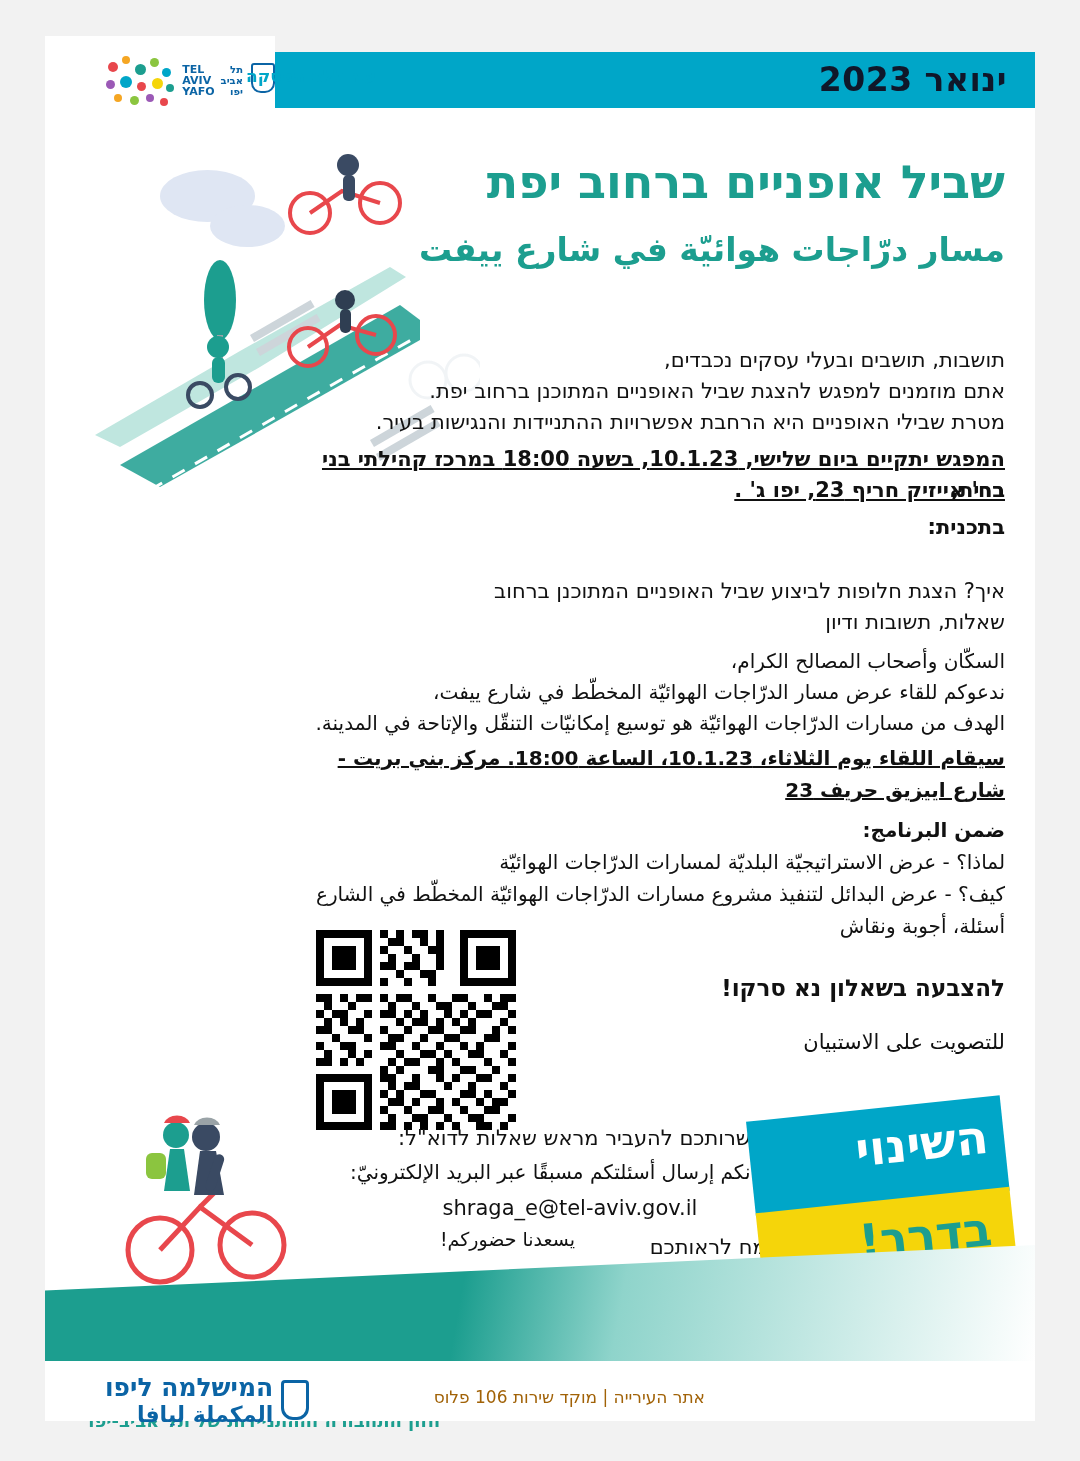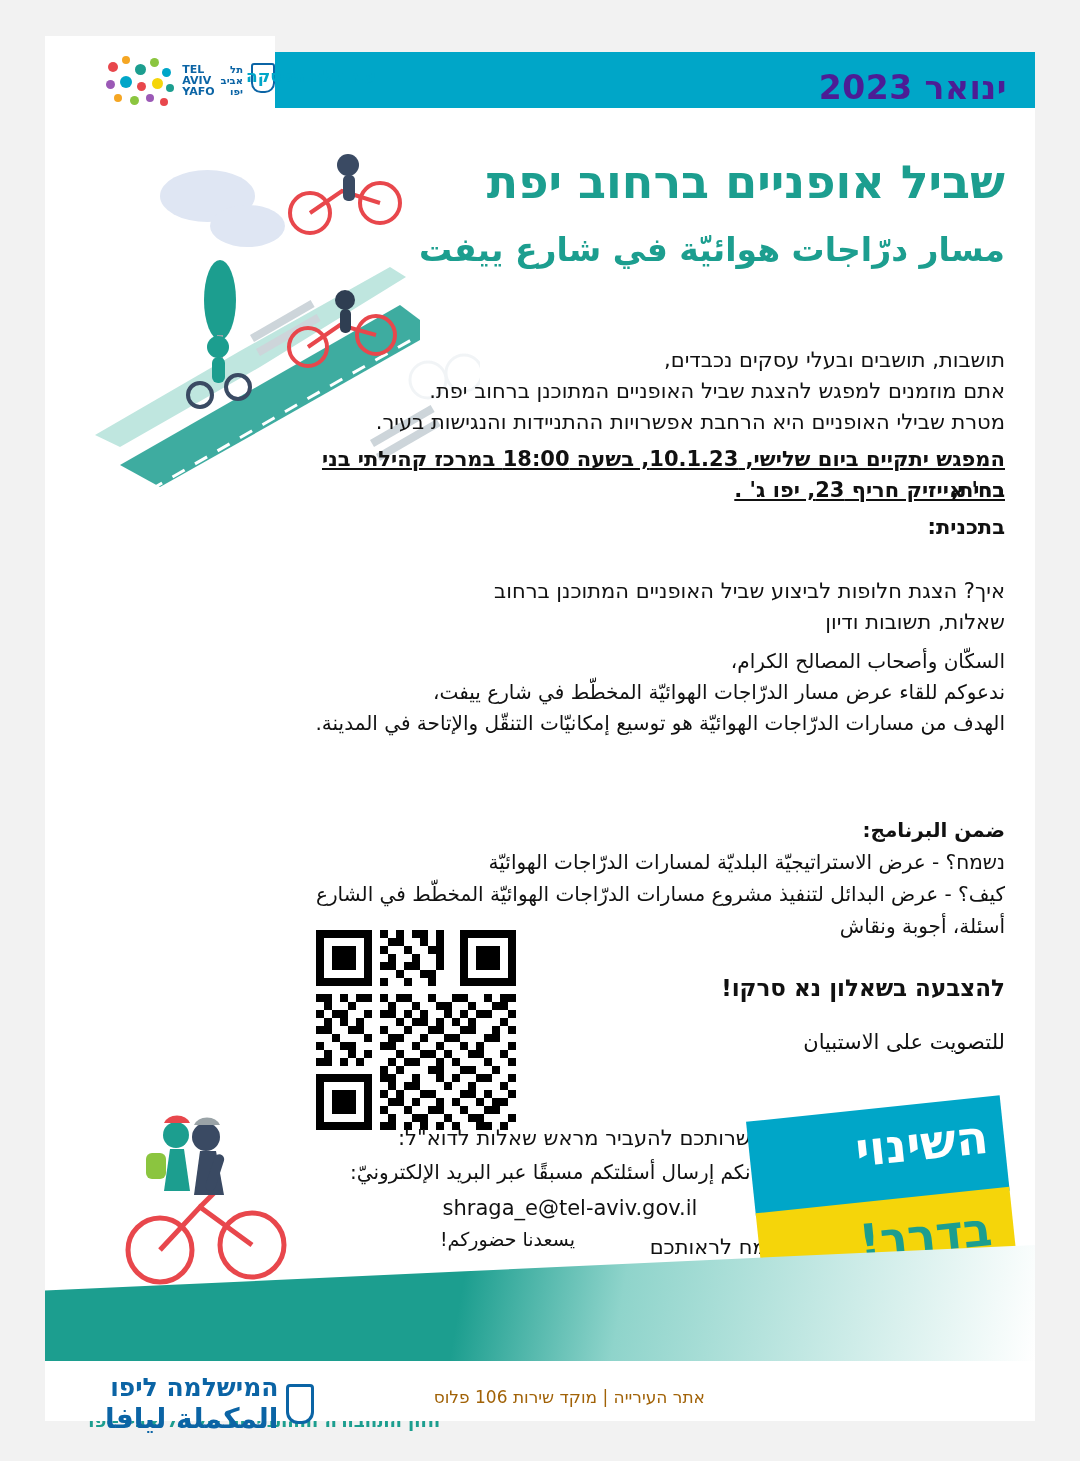--- a/index.html
+++ b/index.html
@@ -1,21 +1,21 @@
 <!DOCTYPE html>
 <html lang="he" dir="rtl"><head>
 <meta charset="utf-8">
 <style>
   html,body{margin:0;padding:0;background:#ffffff;}
   body{width:1080px;height:1461px;font-family:"DejaVu Sans","Liberation Sans",sans-serif;}
   .page{position:relative;width:1080px;height:1461px;overflow:hidden;background:#fff;}
 
   
   .topbar{position:absolute;left:45px;top:52px;width:990px;height:56px;background:#00a6c8;}
-  .topbar-date{position:absolute;right:28px;top:16px;color:#4c1d95;font-size:33px;font-weight:bold;letter-spacing:.5px;}
+  .topbar-date{position:absolute;right:28px;top:8px;color:#0f172a;font-size:33px;font-weight:bold;letter-spacing:.5px;}
   .logo-pocket{position:absolute;left:45px;top:36px;width:230px;height:88px;background:#fff;}
   .logo-pocket:after{content:"";position:absolute;left:88px;bottom:-16px;width:0;height:0;border-left:16px solid transparent;border-right:16px solid transparent;border-top:17px solid #fff;}
   .logo-wrap{position:absolute;left:45px;top:44px;width:230px;height:72px;display:flex;align-items:center;gap:6px;padding-left:14px;box-sizing:border-box;}
   .tlv-mark{width:26px;height:34px;position:relative;}
   .tlv-mark .shield{width:24px;height:30px;border:2px solid #0b64a5;border-radius:3px 3px 10px 10px;box-sizing:border-box;}
   .tlv-text{font-size:11px;line-height:11px;color:#0b64a5;font-weight:bold;direction:ltr;text-align:left;}
   .tlv-heb{font-size:10px;line-height:11px;color:#0b64a5;font-weight:bold;}
   .dots{position:relative;width:74px;height:56px;}
   .dots i{position:absolute;border-radius:50%;display:block;}
   .slogan{position:absolute;left:246px;top:66px;color:#00a6c8;font-size:17px;font-weight:bold;}
@@ -55,21 +55,21 @@
   .wedge{position:absolute;left:45px;bottom:96px;width:990px;height:120px;overflow:hidden;}
   .wedge-in{position:absolute;left:0;bottom:0;width:990px;height:120px;background:linear-gradient(100deg,#1c9e8f 0%,#1c9e8f 42%,#8fd4cb 58%,#ffffff 100%);clip-path:polygon(0 100%,0 38%,100% 0,100% 100%);}
   .wedge-txt{position:absolute;right:640px;bottom:30px;color:#1c9e8f;font-size:18px;font-weight:bold;}
 
   
   .bluestrip{position:absolute;left:45px;bottom:80px;width:990px;height:14px;background:#00a6c8;}
   .footer{position:absolute;left:45px;bottom:40px;width:990px;height:60px;background:#fff;}
   .footer-mid{position:absolute;right:330px;top:26px;color:#a16207;font-size:17px;}
   .footer-logo{position:absolute;left:60px;top:12px;display:flex;align-items:center;gap:8px;text-align:right;}
   .footer-logo .txt1{color:#0b64a5;font-size:25px;font-weight:bold;}
-  .footer-logo .txt2{color:#0b64a5;font-size:28px;font-weight:bold;}
+  .footer-logo .txt2{color:#0b64a5;font-size:22px;font-weight:bold;}
   .fl-mark{width:28px;height:40px;border:3px solid #0b64a5;border-radius:4px 4px 12px 12px;box-sizing:border-box;}
 
   .riders{position:absolute;left:120px;top:1095px;width:180px;height:200px;}
 </style>
 </head>
 <body>
 
 <div class="page">
 
   <div class="rail-top"></div>
@@ -174,22 +174,23 @@
   <div class="txt he-body" style="right:75px;top:407px;width:690px;">מטרת שבילי האופניים היא הרחבת אפשרויות ההתניידות והנגישות בעיר.</div>
   <div class="txt he-body u" style="right:75px;top:444px;width:690px;">המפגש יתקיים ביום שלישי, 10.1.23, בשעה 18:00 במרכז קהילתי בני ברית,</div>
   <div class="txt he-body u" style="right:75px;top:475px;width:690px;">רח' אייזיק חריף 23, יפו ג' .</div>
   <div class="txt he-body b" style="right:75px;top:512px;width:690px;">בתכנית:</div>
   <div class="txt he-body" style="right:75px;top:576px;width:690px;">איך? הצגת חלופות לביצוע שביל האופניים המתוכנן ברחוב</div>
   <div class="txt he-body" style="right:75px;top:607px;width:690px;">שאלות, תשובות ודיון</div>
 
   <div class="txt ar-body" style="right:75px;top:645px;width:690px;">السكّان وأصحاب المصالح الكرام،</div>
   <div class="txt ar-body" style="right:75px;top:676px;width:690px;">ندعوكم للقاء عرض مسار الدرّاجات الهوائيّة المخطّط في شارع ييفت،</div>
   <div class="txt ar-body" style="right:75px;top:707px;width:690px;">الهدف من مسارات الدرّاجات الهوائيّة هو توسيع إمكانيّات التنقّل والإتاحة في المدينة.</div>
+  <div class="txt ar-body u" style="right:75px;top:742px;width:690px;">سيقام اللقاء يوم الثلاثاء، 10.1.23، الساعة 18:00. مركز بني بريت - شارع اييزيق حريف 23</div>
   <div class="txt ar-body b" style="right:75px;top:814px;width:690px;">ضمن البرنامج:</div>
-  <div class="txt ar-body" style="right:75px;top:846px;width:690px;">נשמח؟ - عرض الاستراتيجيّة البلديّة لمسارات الدرّاجات الهوائيّة</div>
+  <div class="txt ar-body" style="right:75px;top:846px;width:690px;">لماذا؟ - عرض الاستراتيجيّة البلديّة لمسارات الدرّاجات الهوائيّة</div>
   <div class="txt ar-body" style="right:75px;top:878px;width:690px;">كيف؟ - عرض البدائل لتنفيذ مشروع مسارات الدرّاجات الهوائيّة المخطّط في الشارع</div>
   <div class="txt ar-body" style="right:75px;top:910px;width:690px;">أسئلة، أجوبة ونقاش</div>
 
   <div class="qr">
     <svg width="200" height="200" viewBox="0 0 25 25" shape-rendering="crispEdges">
       <rect width="25" height="25" fill="#fff"></rect>
       <g fill="#000">
         <rect x="0" y="0" width="7" height="1"></rect>
           <rect x="0" y="6" width="7" height="1"></rect>
         <rect x="0" y="0" width="1" height="7"></rect>

